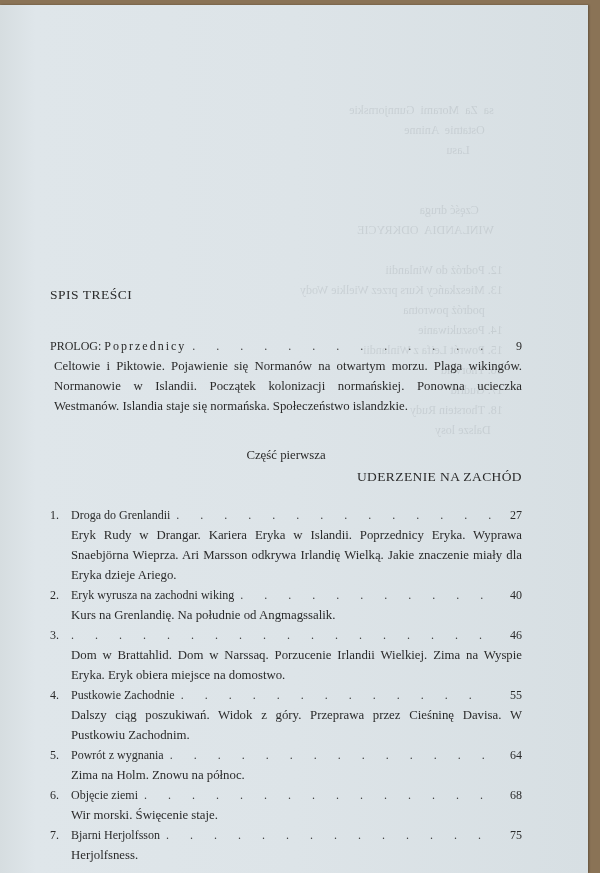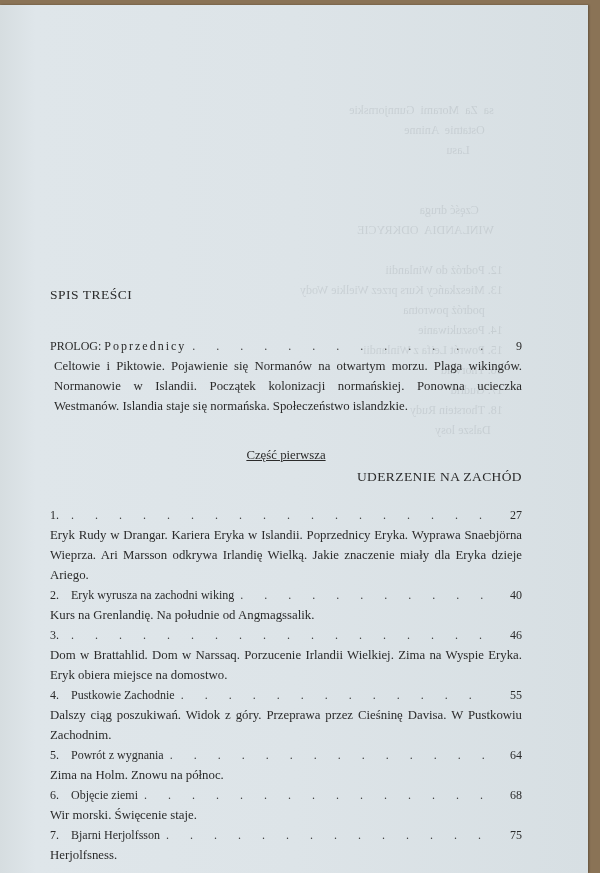--- a/index.html
+++ b/index.html
@@ -32,27 +32,27 @@
   .entry-head .label { flex: none; padding-right: 6px; }
   .entry-head .dots {
     flex: 1; overflow: hidden; white-space: nowrap; letter-spacing: 9px; color: #444;
   }
   .entry-head .page-no { width: 30px; text-align: right; flex: none; }
   .desc { font-size: 12.8px; line-height: 20px; text-align: justify; }
   .prolog { position: absolute; top: 336px; left: 0; width: 472px; }
   .prolog .desc { margin-left: 4px; }
   .spaced { letter-spacing: 2px; }
   .part-sub {
-    position: absolute; top: 448px; left: 0; width: 472px; text-align: center; font-size: 12.8px; text-decoration: underline;
+    position: absolute; top: 448px; left: 0; width: 472px; text-align: center; font-size: 12.8px;
   }
   .part-title {
     position: absolute; top: 469px; left: 0; width: 472px; text-align: right; font-size: 13.5px; letter-spacing: 0.4px;
   }
   .chapters { position: absolute; top: 505px; left: 0; width: 472px; }
-  .chapters .desc { }
+  .chapters .desc { margin-left: 21px; }
 </style>
 </head>
 <body>
 
 <div class="page">
   <div class="ghost" style="left:300px;top:95px;">   sa  Za  Morami  Gunnjornskie
       Ostatnie  Aninne
            Lasu
 
 
@@ -82,20 +82,21 @@
     <div class="desc">Celtowie i Piktowie. Pojawienie się Normanów na otwartym morzu. Plaga wikingów. Normanowie w Islandii. Początek kolonizacji normańskiej. Ponowna ucieczka Westmanów. Islandia staje się normańska. Społeczeństwo islandzkie.</div>
   </div>
 
   <div class="part-sub">Część pierwsza</div>
   <div class="part-title">UDERZENIE NA ZACHÓD</div>
 
   <div class="chapters">
     <div>
       <div class="entry-head">
         <span class="num">1.</span>
+        <span class="label">Droga do Grenlandii</span>
         <span class="dots">. . . . . . . . . . . . . . . . . . . . . . . . . . . . . .</span>
         <span class="page-no">27</span>
       </div>
       <div class="desc">Eryk Rudy w Drangar. Kariera Eryka w Islandii. Poprzednicy Eryka. Wyprawa Snaebjörna Wieprza. Ari Marsson odkrywa Irlandię Wielką. Jakie znaczenie miały dla Eryka dzieje Ariego.</div>
     </div>
     <div>
       <div class="entry-head">
         <span class="num">2.</span>
         <span class="label">Eryk wyrusza na zachodni wiking</span>
         <span class="dots">. . . . . . . . . . . . . . . . . . . . . . . . . . . . . .</span>

